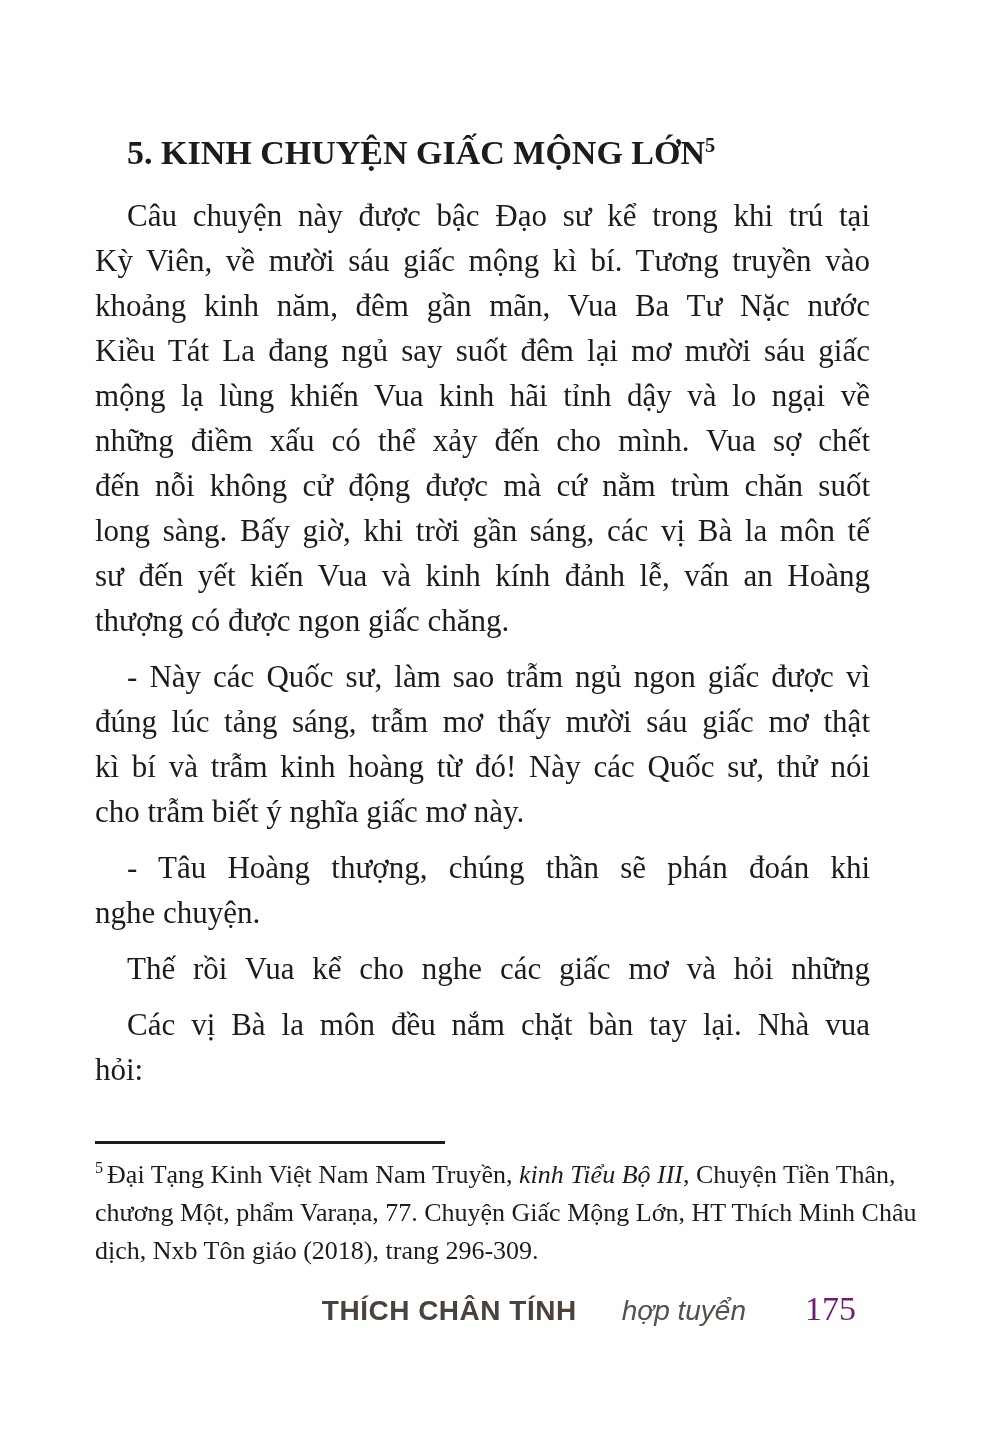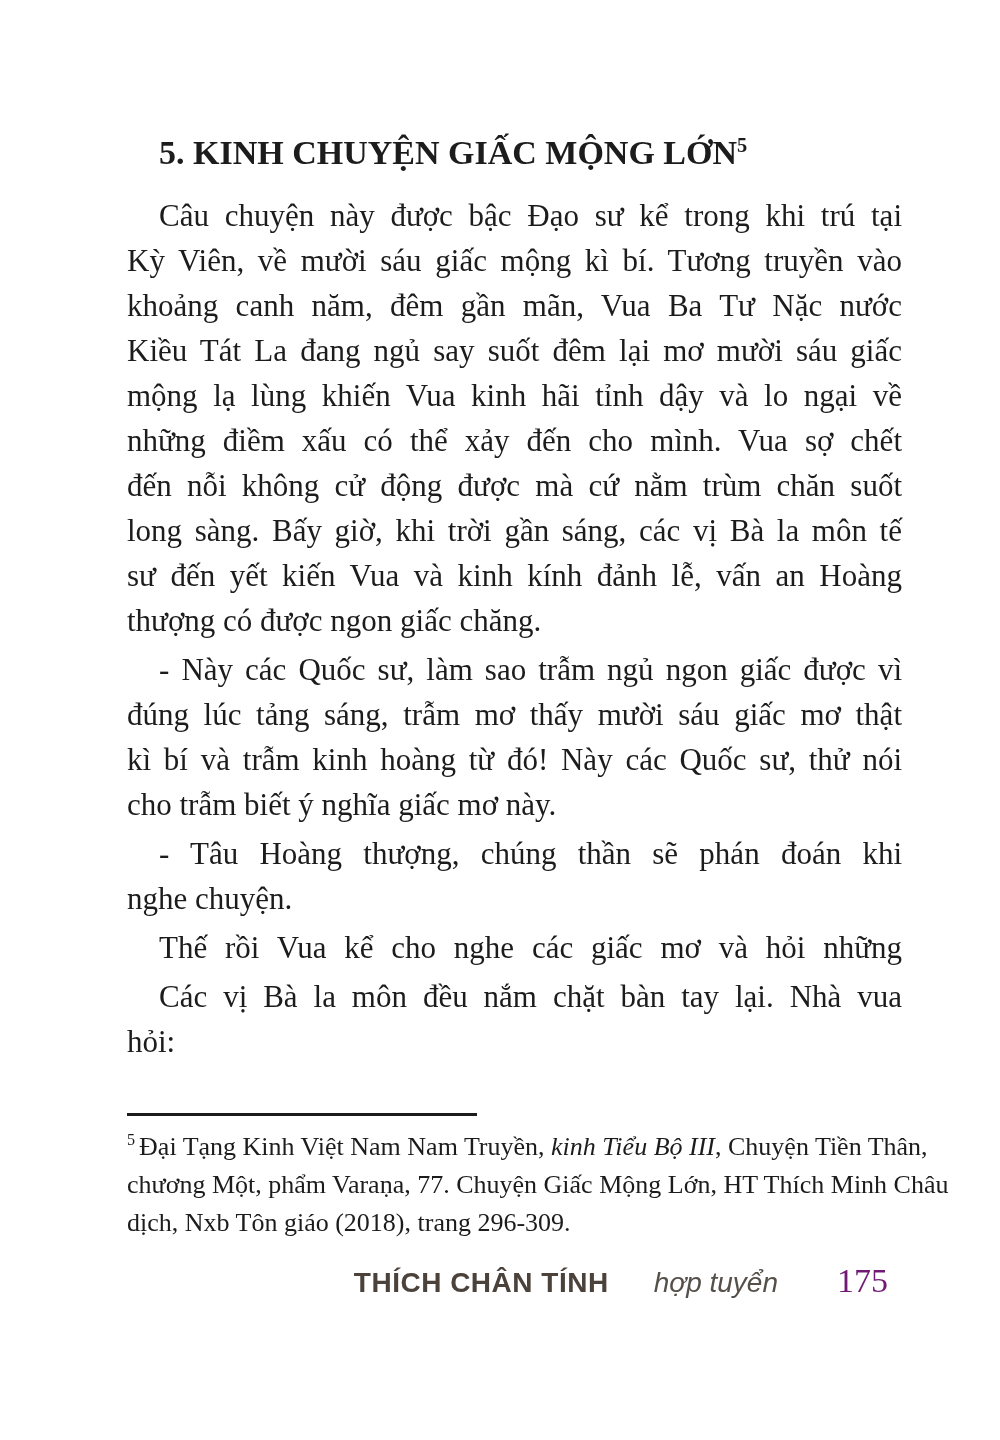--- a/index.html
+++ b/index.html
@@ -7,40 +7,40 @@
   .page {
     position: relative;
     width: 1000px;
     height: 1440px;
     background: #ffffff;
     font-family: "Liberation Serif", "DejaVu Serif", serif;
     overflow: hidden;
   }
   .content {
     position: absolute;
-    left: 127px;
+    left: 95px;
     top: 0;
     width: 775px;
   }
   .title {
     margin-top: 128px;
     height: 50px;
     line-height: 50px;
     font-size: 34px;
     font-weight: bold;
     text-indent: 32px;
     white-space: nowrap;
   }
   .title sup {
     font-size: 0.6em;
     vertical-align: super;
     line-height: 0;
     font-weight: bold;
   }
-  .para { margin-top: 4px; }
+  .para { margin-top: 11px; }
   .para.lead { margin-top: 15px; }
   .line {
     height: 45px;
     line-height: 45px;
     font-size: 31px;
     text-align: justify;
     text-align-last: justify;
     white-space: nowrap;
   }
   .line.first { text-indent: 32px; }
@@ -102,21 +102,21 @@
 
 <div class="page" style="color: rgb(28, 28, 28);">
   <div class="content">
 
     <h1 class="title"><span>5. KINH CHUYỆN GIẤC MỘNG LỚN</span><sup>5</sup></h1>
 
     <div>
         <div class="para lead">
           <div class="line first">Câu chuyện này được bậc Đạo sư kể trong khi trú tại</div>
           <div class="line">Kỳ Viên, về mười sáu giấc mộng kì bí. Tương truyền vào</div>
-          <div class="line">khoảng canh năm, đêm gần mãn, Vua Ba Tư Nặc nước</div>
+          <div class="line">khoảng kinh năm, đêm gần mãn, Vua Ba Tư Nặc nước</div>
           <div class="line">Kiều Tát La đang ngủ say suốt đêm lại mơ mười sáu giấc</div>
           <div class="line">mộng lạ lùng khiến Vua kinh hãi tỉnh dậy và lo ngại về</div>
           <div class="line">những điềm xấu có thể xảy đến cho mình. Vua sợ chết</div>
           <div class="line">đến nỗi không cử động được mà cứ nằm trùm chăn suốt</div>
           <div class="line">long sàng. Bấy giờ, khi trời gần sáng, các vị Bà la môn tế</div>
           <div class="line">sư đến yết kiến Vua và kinh kính đảnh lễ, vấn an Hoàng</div>
           <div class="line last">thượng có được ngon giấc chăng.</div>
         </div>
         <div class="para">
           <div class="line first">- Này các Quốc sư, làm sao trẫm ngủ ngon giấc được vì</div>

